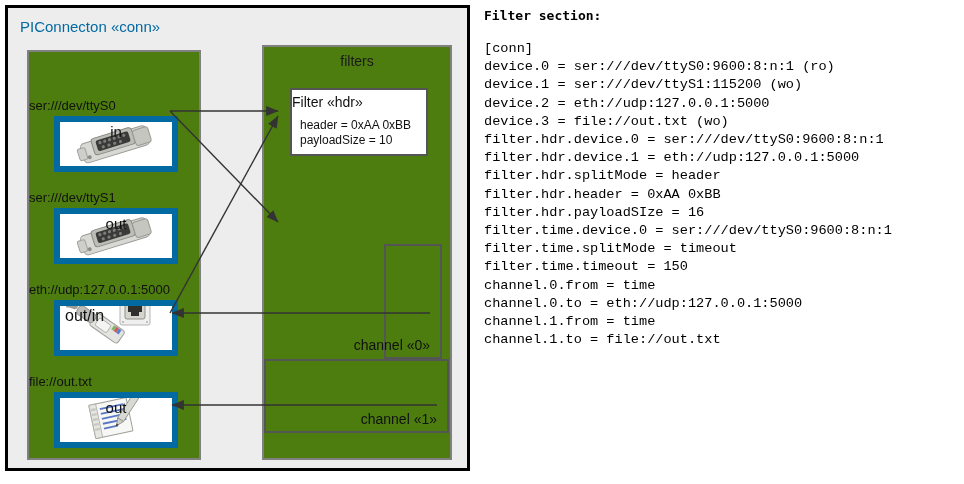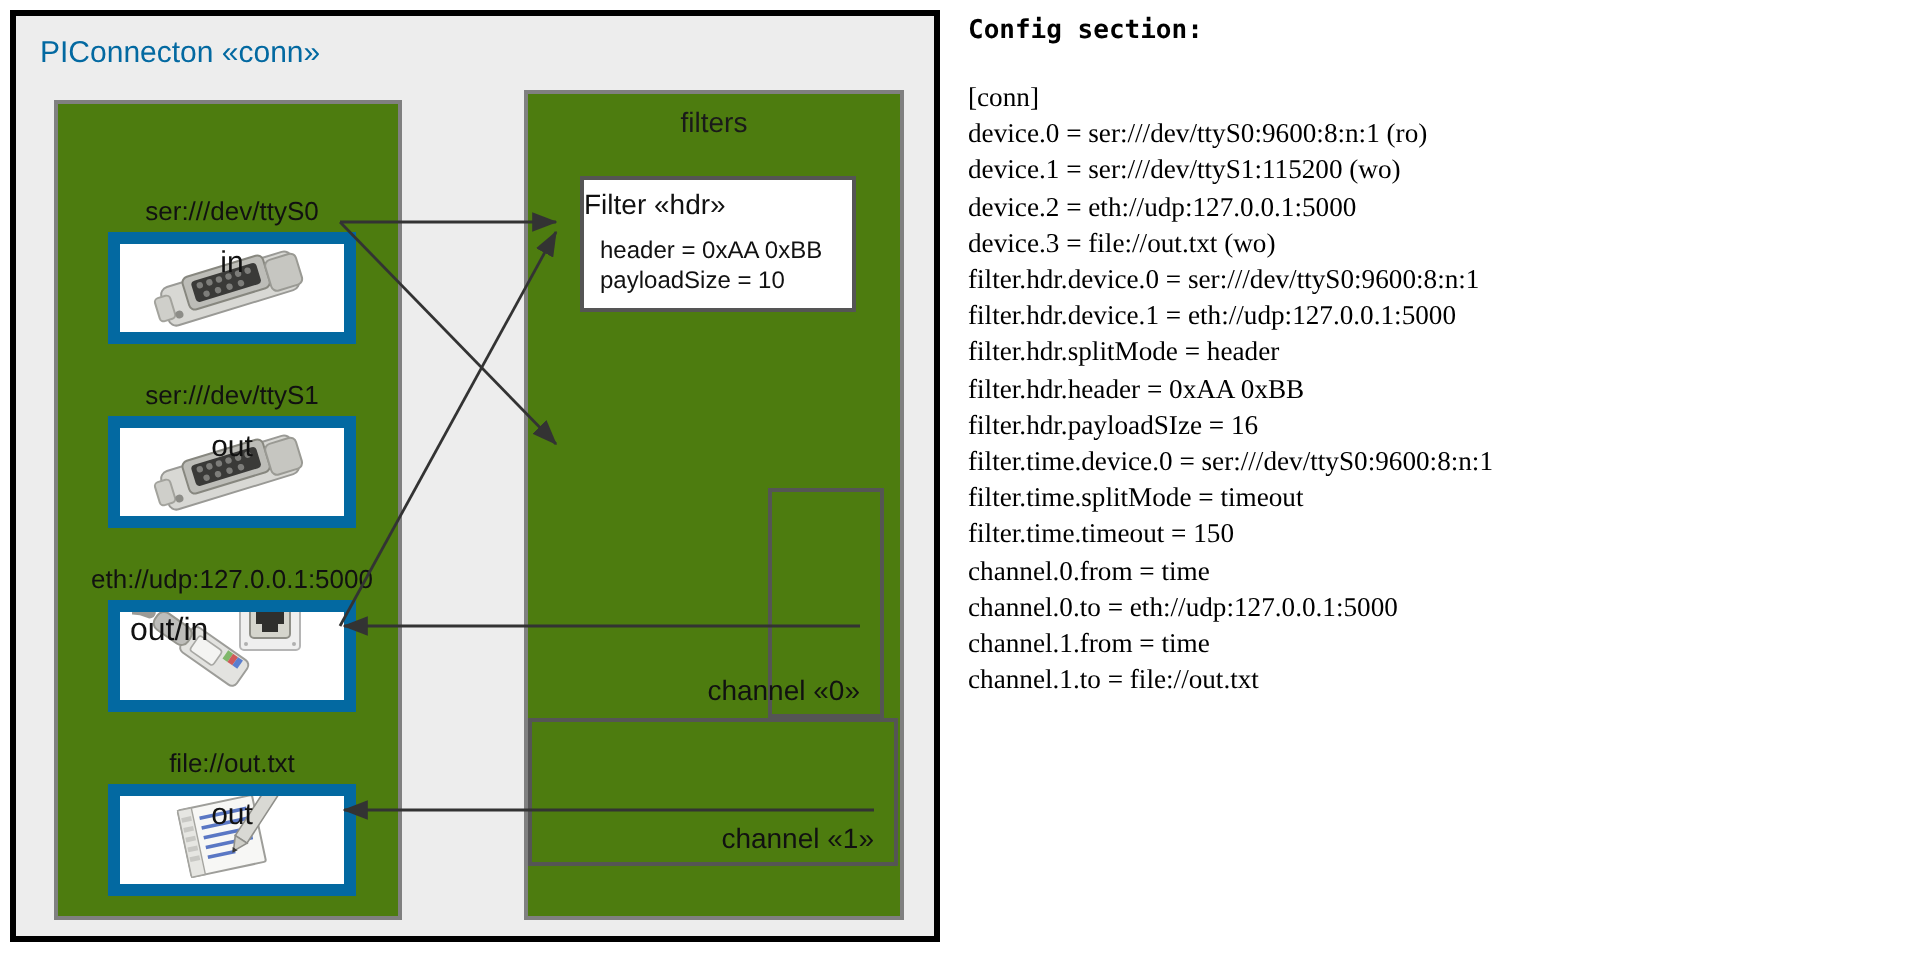--- a/index.html
+++ b/index.html
@@ -45,21 +45,21 @@
     left: 12px; top: 10px; width: 465px;
     text-align: left;
     font-size: 15px;
     color: #0369a1;
   }
 
   
   .dev-label {
     position: absolute;
     width: 174px;
-    text-align: center;
+    text-align: left;
     font-size: 13px;
     color: #111;
     left: 0;
   }
 
   
   .dev-box {
     position: absolute;
     left: 25px;
     width: 124px;
@@ -128,21 +128,21 @@
   #config { position: absolute; left: 480px; top: 0; width: 484px; height: 484px; }
   #config-heading {
     position: absolute; left: 4px; top: 8px;
     font-family: "DejaVu Sans Mono", monospace;
     font-weight: bold;
     font-size: 13px;
     color: #000;
   }
   #config-lines {
     position: absolute; left: 4px; top: 40px;
-    font-family: Liberation Serif, serif;
+    font-family: Liberation Mono, monospace;
     font-size: 13.6px;
     line-height: 18.2px;
     color: #000;
     white-space: pre;
   }
   #config-lines div { white-space: pre; }
 </style>
 </head>
 <body>
 
@@ -307,17 +307,17 @@
 
       <line x1="170" y1="313" x2="278" y2="116" stroke="#333333" stroke-width="1.4" marker-end="url(#arrowhead)"></line>
 
       <line x1="430" y1="313" x2="172" y2="313" stroke="#333333" stroke-width="1.4" marker-end="url(#arrowhead)"></line>
 
       <line x1="437" y1="405" x2="172" y2="405" stroke="#333333" stroke-width="1.4" marker-end="url(#arrowhead)"></line>
     </svg>
   </div>
 
   <div id="config">
-    <div id="config-heading">Config section:</div>
+    <div id="config-heading">Filter section:</div>
     <div id="config-lines"><div>[conn]</div><div>device.0 = ser:///dev/ttyS0:9600:8:n:1 (ro)</div><div>device.1 = ser:///dev/ttyS1:115200 (wo)</div><div>device.2 = eth://udp:127.0.0.1:5000</div><div>device.3 = file://out.txt (wo)</div><div>filter.hdr.device.0 = ser:///dev/ttyS0:9600:8:n:1</div><div>filter.hdr.device.1 = eth://udp:127.0.0.1:5000</div><div>filter.hdr.splitMode = header</div><div>filter.hdr.header = 0xAA 0xBB</div><div>filter.hdr.payloadSIze = 16</div><div>filter.time.device.0 = ser:///dev/ttyS0:9600:8:n:1</div><div>filter.time.splitMode = timeout</div><div>filter.time.timeout = 150</div><div>channel.0.from = time</div><div>channel.0.to = eth://udp:127.0.0.1:5000</div><div>channel.1.from = time</div><div>channel.1.to = file://out.txt</div></div>
   </div>
 
 </div>
 
 </body></html>

